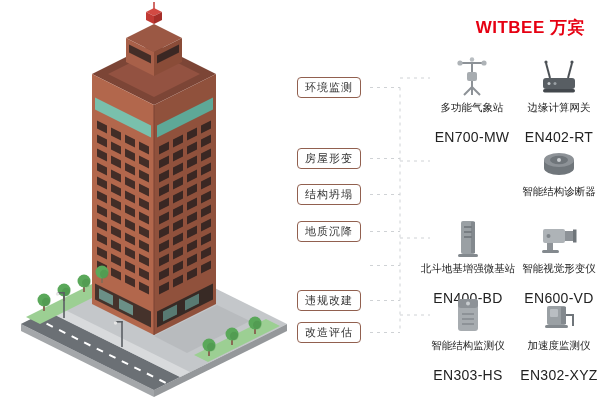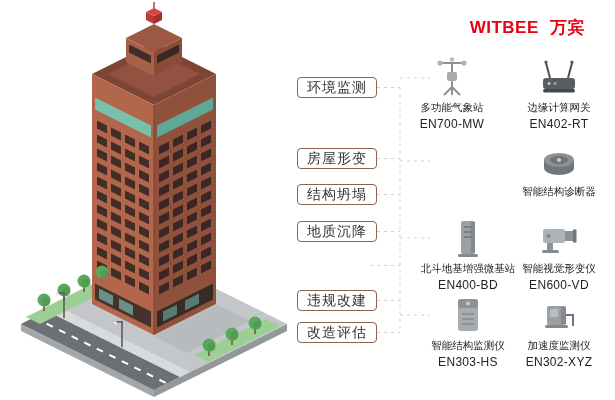--- a/index.html
+++ b/index.html
@@ -4,31 +4,31 @@
 <style>
   *{margin:0;padding:0;box-sizing:border-box}
   html,body{width:615px;height:400px}
   body{font-family:"Liberation Sans",sans-serif;background:#ffffff}
   .stage{position:relative;width:615px;height:400px;background:#ffffff;overflow:hidden}
 
   .bldg{position:absolute;left:4px;top:0;pointer-events:none}
   .connectors{position:absolute;left:0;top:0;pointer-events:none}
 
   .logo{position:absolute;top:16px;right:30px;font-weight:bold;font-size:17px;color:#e60012;letter-spacing:.5px;white-space:nowrap}
-  .logo .cn{margin-left:6px}
-
-  .cat{position:absolute;left:297px;width:80px;height:21px;border:1px solid #91604f;border-radius:4px;
-       background:#fff;font-size:14px;color:#333;display:flex;align-items:center;justify-content:center;
+  .logo .cn{margin-left:0}
+
+  .cat{position:absolute;left:297px;width:64px;height:21px;border:1px solid #91604f;border-radius:4px;
+       background:#fff;font-size:11px;color:#333;display:flex;align-items:center;justify-content:center;
        letter-spacing:1px;z-index:2}
 
   .device{position:absolute;width:112px;text-align:center;z-index:2}
   .device .icon{height:42px;display:flex;align-items:flex-end;justify-content:center}
   .device .icon svg{display:block}
   .dev-name{font-size:10.5px;color:#222;margin-top:3px;white-space:nowrap}
-  .dev-model{font-size:12px;color:#222;margin-top:2px;letter-spacing:.3px}
+  .dev-model{font-size:14px;color:#222;margin-top:14px;letter-spacing:.3px}
 </style>
 </head>
 <body>
 
 <div class="stage">
 
   <svg class="bldg" width="300" height="400" viewBox="0 0 300 400">
     <defs>
       <g id="tree">
         <rect x="-1" y="3" width="2" height="8" fill="#8a6a55"></rect>
@@ -216,21 +216,21 @@
     <span class="cn">万宾</span>
   </div>
 
   <div class="cat" style="top:77px">环境监测</div>
   <div class="cat" style="top:148px">房屋形变</div>
   <div class="cat" style="top:184px">结构坍塌</div>
   <div class="cat" style="top:221px">地质沉降</div>
   <div class="cat" style="top:322px">改造评估</div>
   <div class="cat" style="top:290px">违规改建</div>
 
-  <div class="device" style="left:396px;top:56px">
+  <div class="device" style="left:416px;top:56px">
     <div class="icon">
       <svg width="48" height="42" viewBox="0 0 48 42">
         <rect x="23" y="6" width="2" height="25" fill="#8d9297"></rect>
         <rect x="12" y="6" width="24" height="2" rx="1" fill="#8d9297"></rect>
         <circle cx="12" cy="7" r="2.6" fill="#aeb3b7"></circle>
         <circle cx="36" cy="7" r="2.6" fill="#aeb3b7"></circle>
         <circle cx="24" cy="3.5" r="2.2" fill="#b9bec2"></circle>
         <rect x="19" y="16" width="10" height="9" rx="2" fill="#a7acb0"></rect>
         <path d="M24 31 L16 39 M24 31 L32 39 M24 31 L24 39" stroke="#8d9297" stroke-width="2" fill="none"></path>
       </svg>

